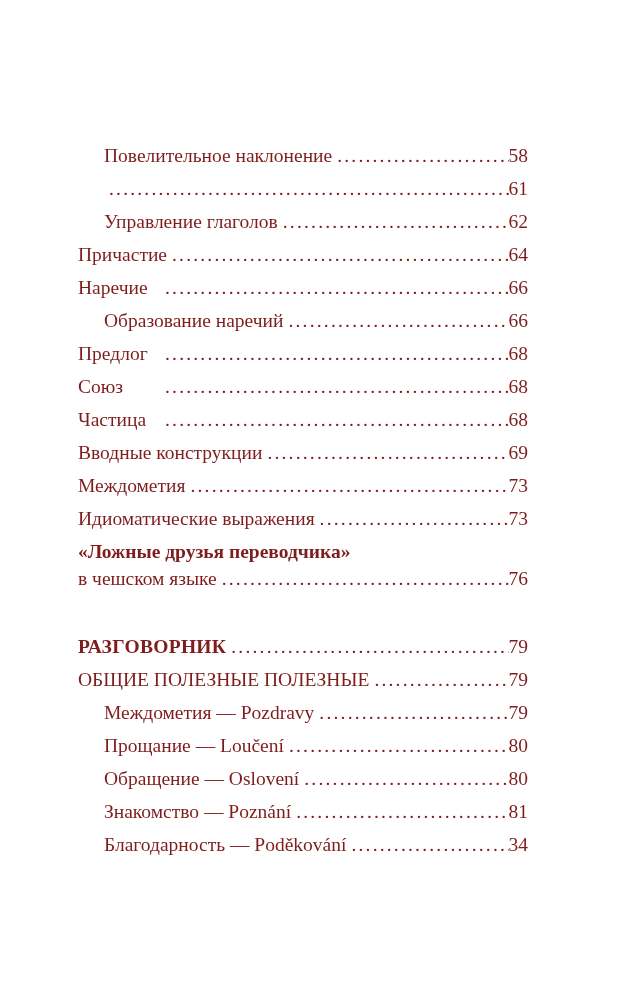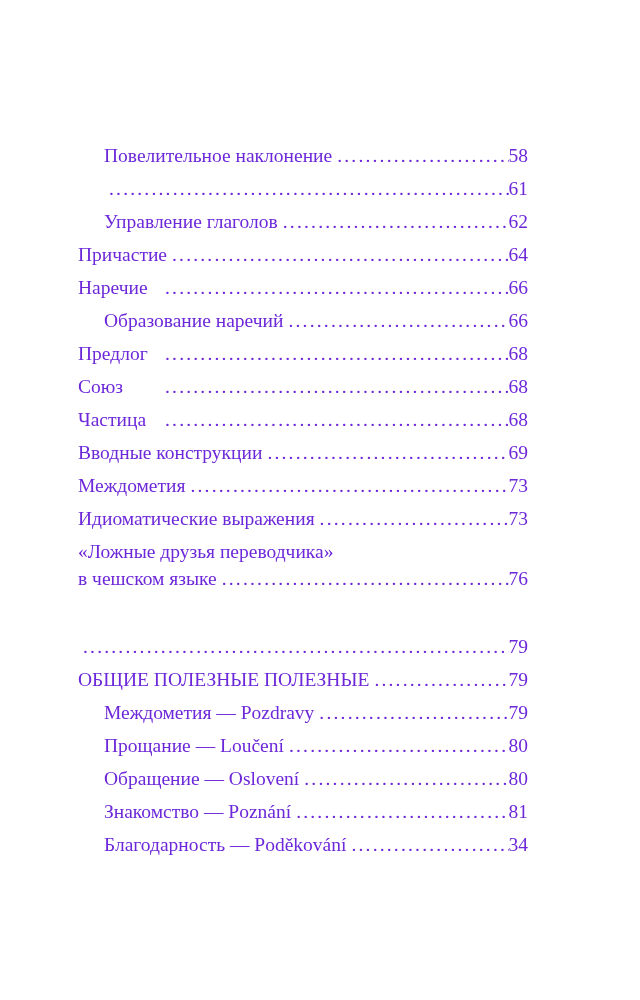--- a/index.html
+++ b/index.html
@@ -12,32 +12,32 @@
     width: 640px;
     height: 1000px;
     background: #ffffff;
     overflow: hidden;
   }
   .toc {
     position: absolute;
     left: 78px;
     top: 139px;
     width: 450px;
-    color: #6d28d9;
+    color: #7f1d1d;
     font-size: 19.5px;
   }
   .row {
     display: flex;
     align-items: baseline;
   }
   .row > span { line-height: 33px; white-space: nowrap; }
   .row.indent { padding-left: 26px; }
   .row.tab .label { min-width: 82px; }
   .row.bold .label { font-weight: bold; letter-spacing: 0.3px; }
-  .row.tight { height: 27px; overflow: visible; }
+  .row.tight { height: 27px; overflow: visible; font-weight: bold; }
   .dots {
     flex: 1 1 auto;
     overflow: hidden;
     white-space: nowrap;
     margin-left: 5px;
     min-width: 0;
   }
   .dots::after {
     content: "..................................................................................................";
     letter-spacing: 2.2px;
@@ -129,20 +129,21 @@
 
     <div class="row">
       <span class="label">в чешском языке</span>
       <span class="dots"></span>
       <span class="pagenum">76</span>
     </div>
 
     <div class="gap"></div>
 
     <div class="row bold">
+      <span class="label">РАЗГОВОРНИК</span>
       <span class="dots"></span>
       <span class="pagenum">79</span>
     </div>
 
     <div class="row">
       <span class="label">ОБЩИЕ ПОЛЕЗНЫЕ ПОЛЕЗНЫЕ</span>
       <span class="dots"></span>
       <span class="pagenum">79</span>
     </div>
 

